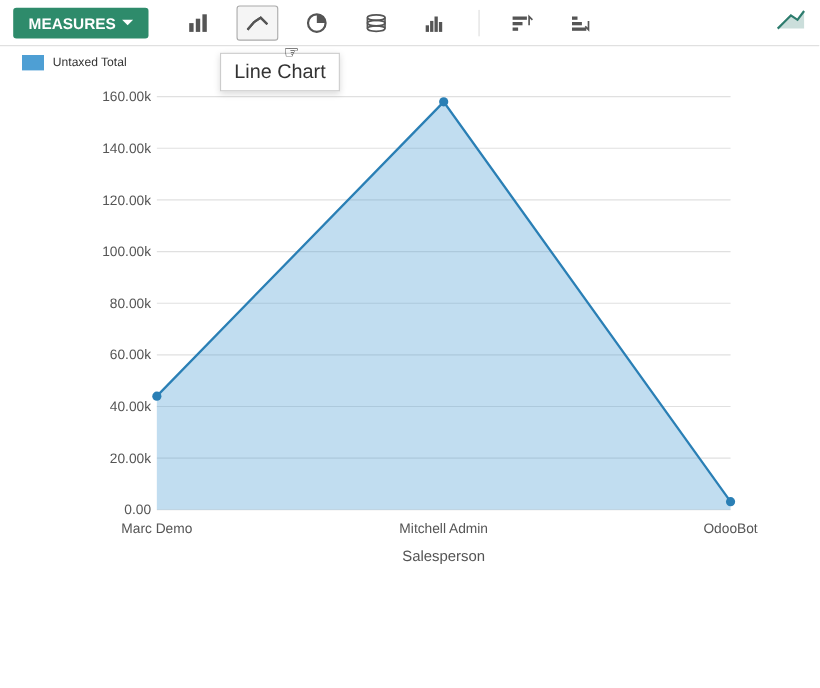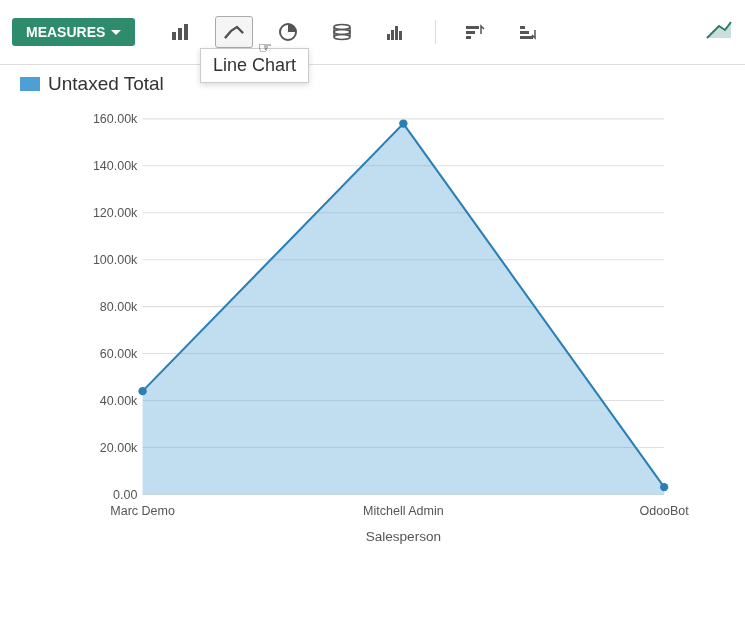--- a/index.html
+++ b/index.html
@@ -9,21 +9,21 @@
       width: 745px;
       height: 625px;
       overflow: hidden;
       position: relative;
     }
 
     
     .toolbar {
       display: flex;
       align-items: center;
-      padding: 16px 12px;
+      padding: 4px 12px;
       border-bottom: 1px solid #ddd;
       gap: 16px;
       position: relative;
     }
 
     .measures-btn {
       background: #2e8b6b;
       color: #fff;
       border: none;
       padding: 6px 14px;
@@ -98,21 +98,21 @@
     }
 
     .legend-color {
       width: 20px;
       height: 14px;
       background: #4e9fd4;
       display: inline-block;
     }
 
     .legend-label {
-      font-size: 19px;
+      font-size: 11px;
       color: #333;
     }
 
     
     .chart-area {
       position: relative;
       padding: 10px 60px 60px 80px;
       height: calc(625px - 110px);
     }
 

